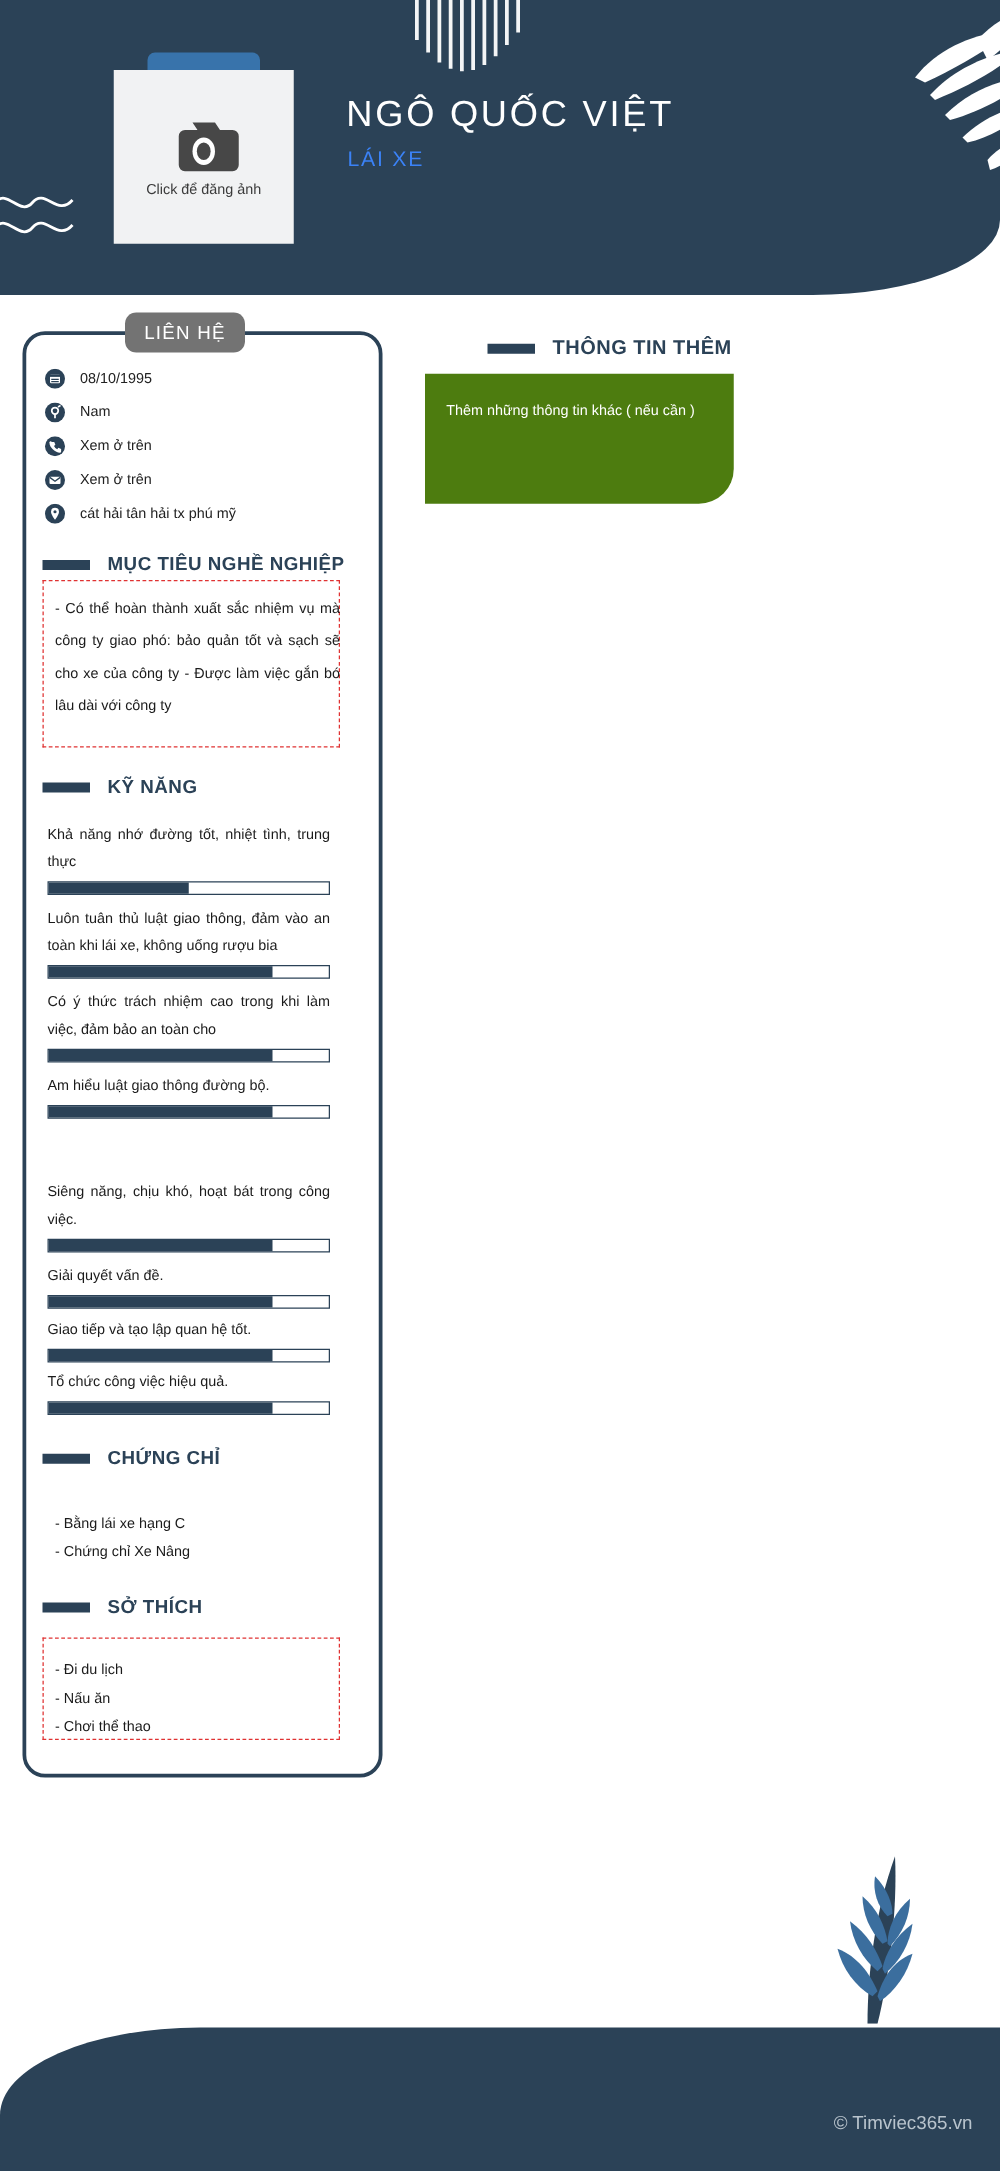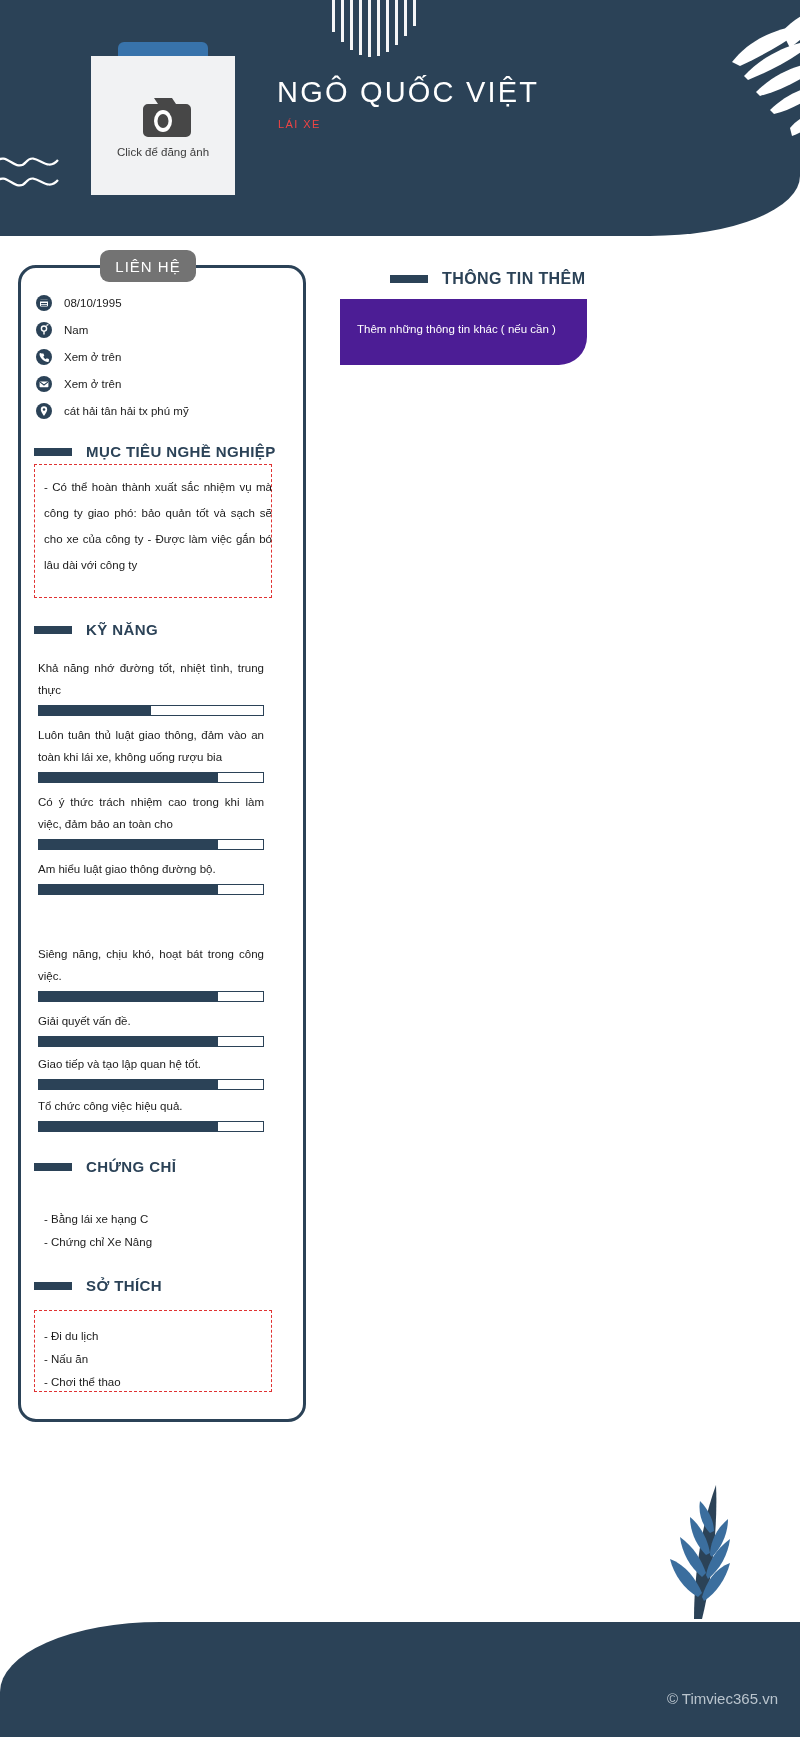--- a/index.html
+++ b/index.html
@@ -90,23 +90,23 @@
     position: absolute;
     left: 277px; top: 76px;
     font-size: 29px;
     font-weight: normal;
     letter-spacing: 2.2px;
     color: #ffffff;
   }
   .role {
     position: absolute;
     left: 278px; top: 118px;
-    font-size: 11px;
+    font-size: 17px;
     letter-spacing: 1.4px;
-    color: #ef4444;
+    color: #3b82f6;
   }
 
   
   .left-card {
     position: absolute;
     left: 18px; top: 265px;
     width: 288px; height: 1157px;
     border: 3px solid #2b4257;
     border-radius: 18px;
     background: #ffffff;
@@ -218,22 +218,22 @@
     position: absolute;
     left: 390px; top: 270px;
     display: flex;
     align-items: center;
     gap: 14px;
   }
   .right-head .sec-title { font-size: 16px; }
   .extra-box {
     position: absolute;
     left: 340px; top: 299px;
-    width: 247px; height: 66px;
-    background: #4c1d95;
+    width: 247px; height: 104px;
+    background: #4d7c0f;
     border-bottom-right-radius: 28px;
     color: #ffffff;
     font-size: 11.5px;
     padding: 24px 0 0 17px;
   }
 
   
   .footer {
     position: absolute;
     left: 0; bottom: 0;

